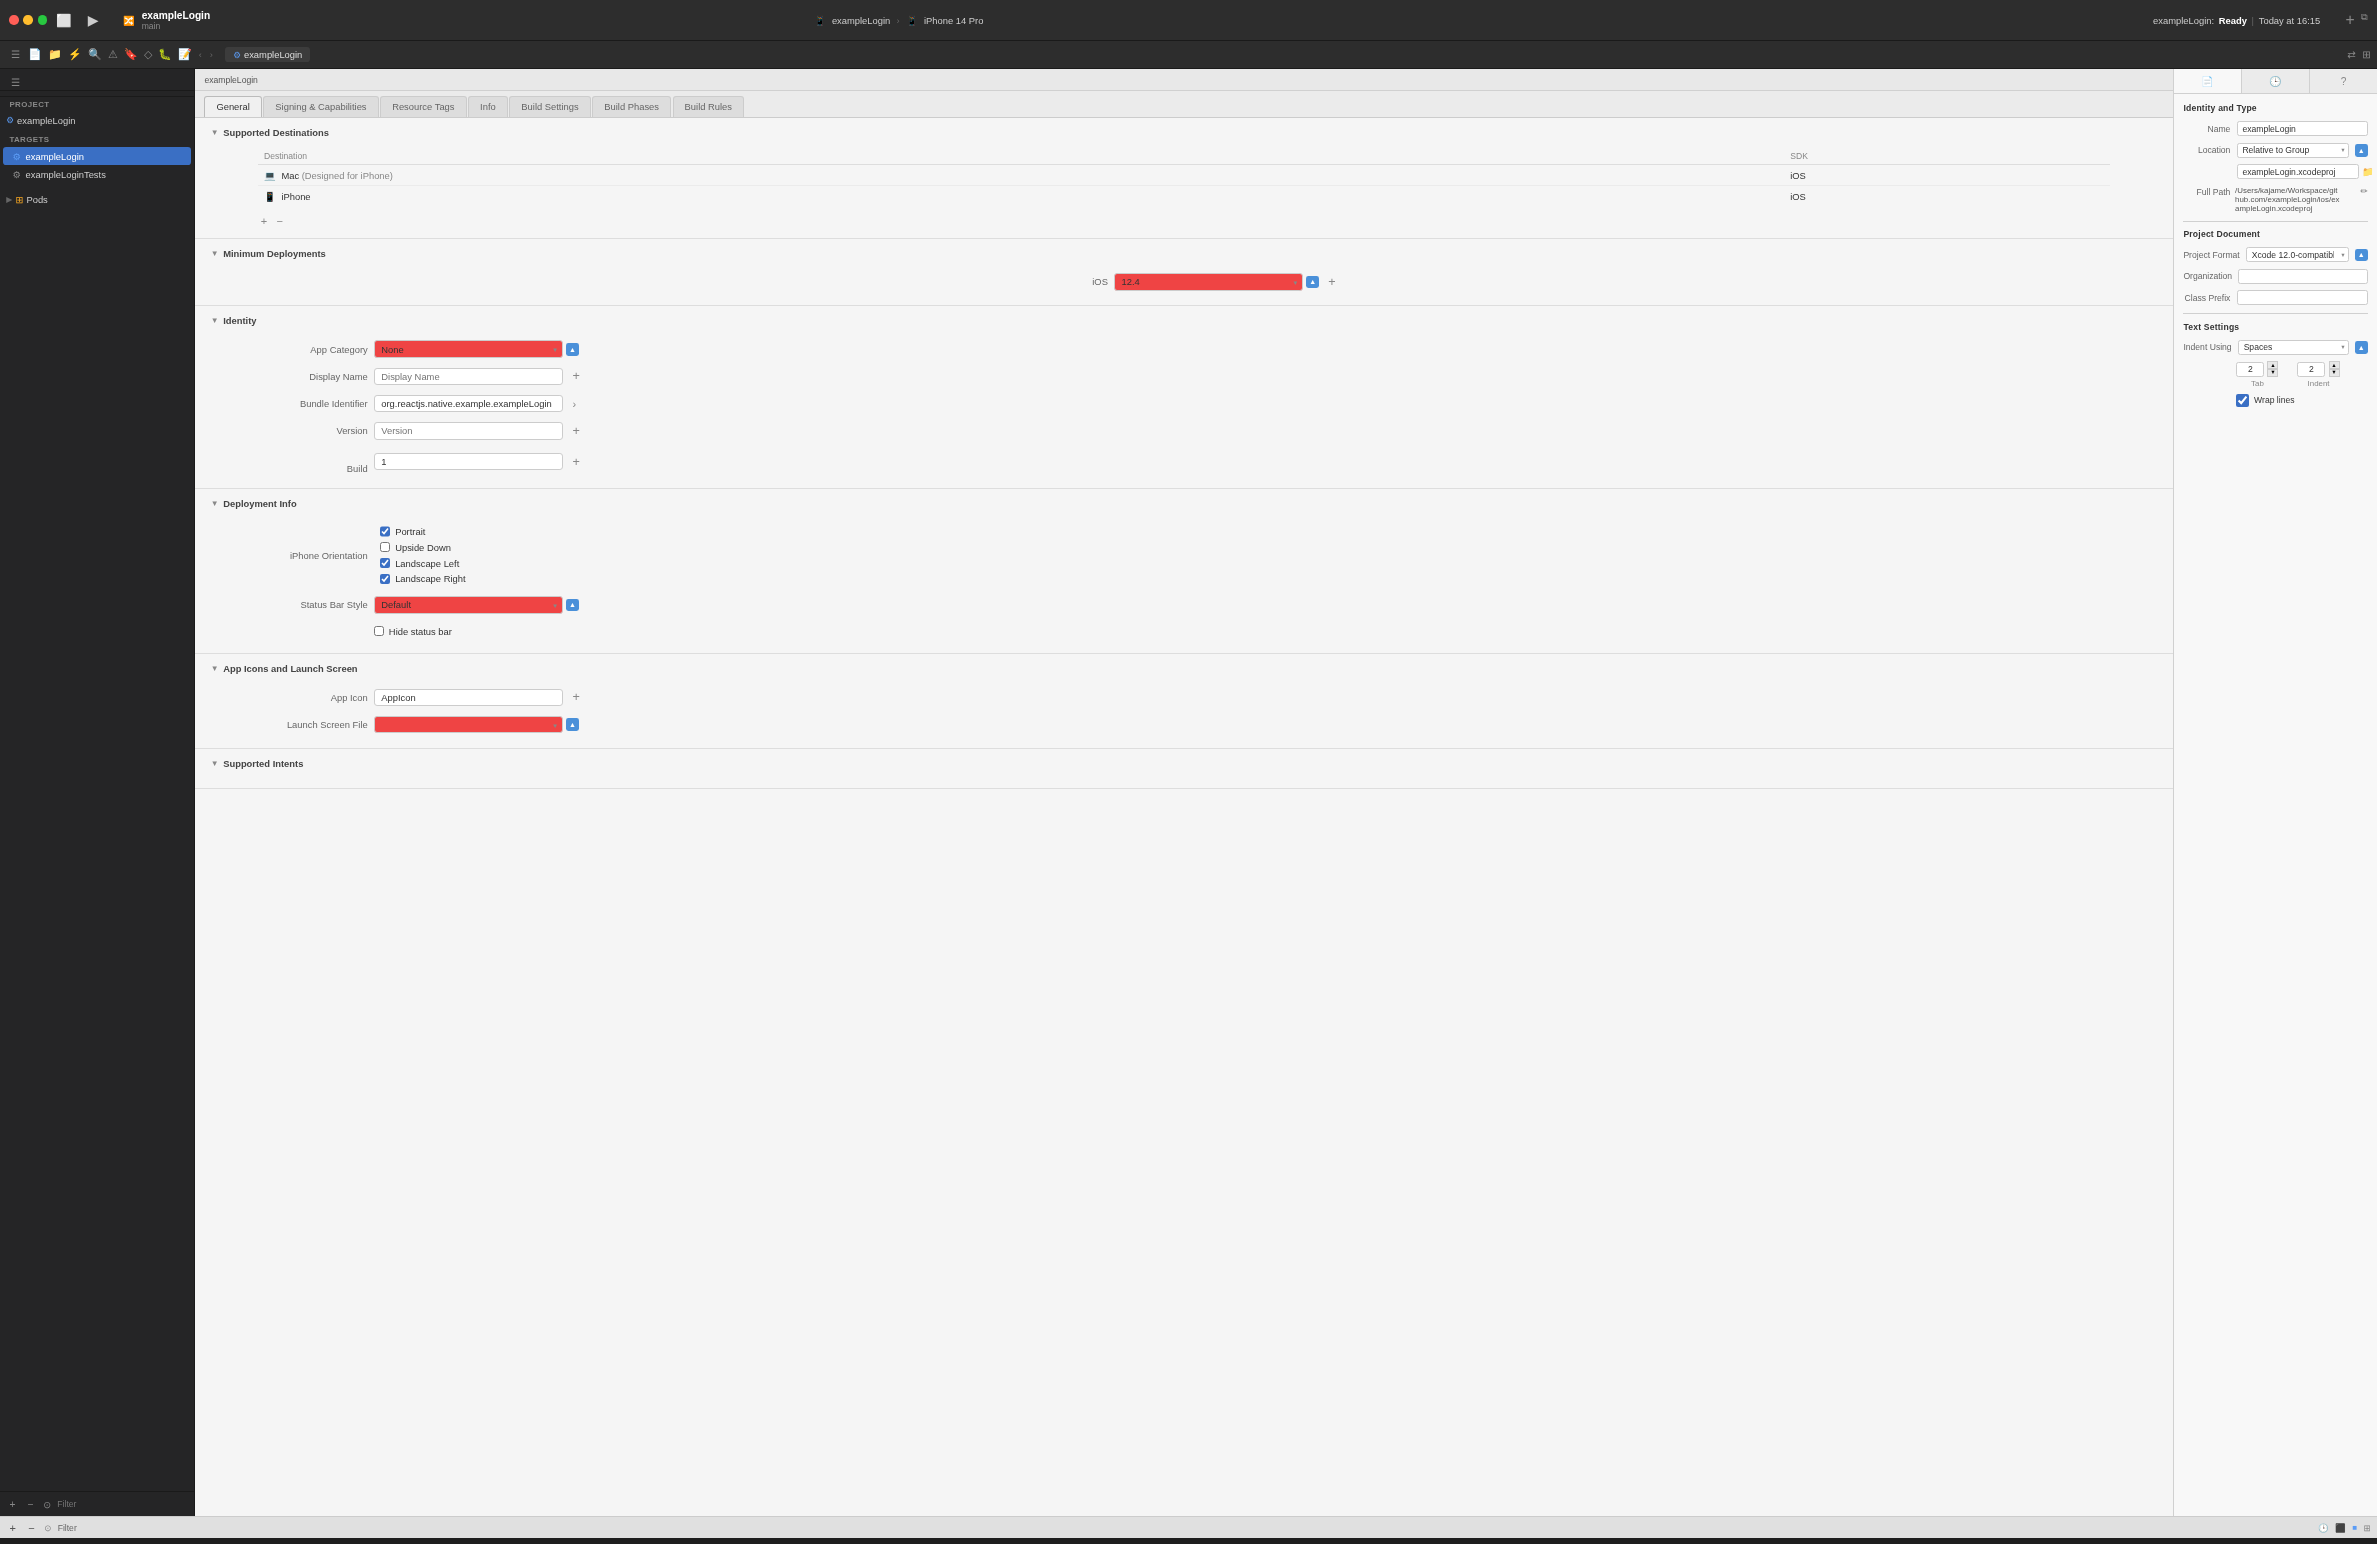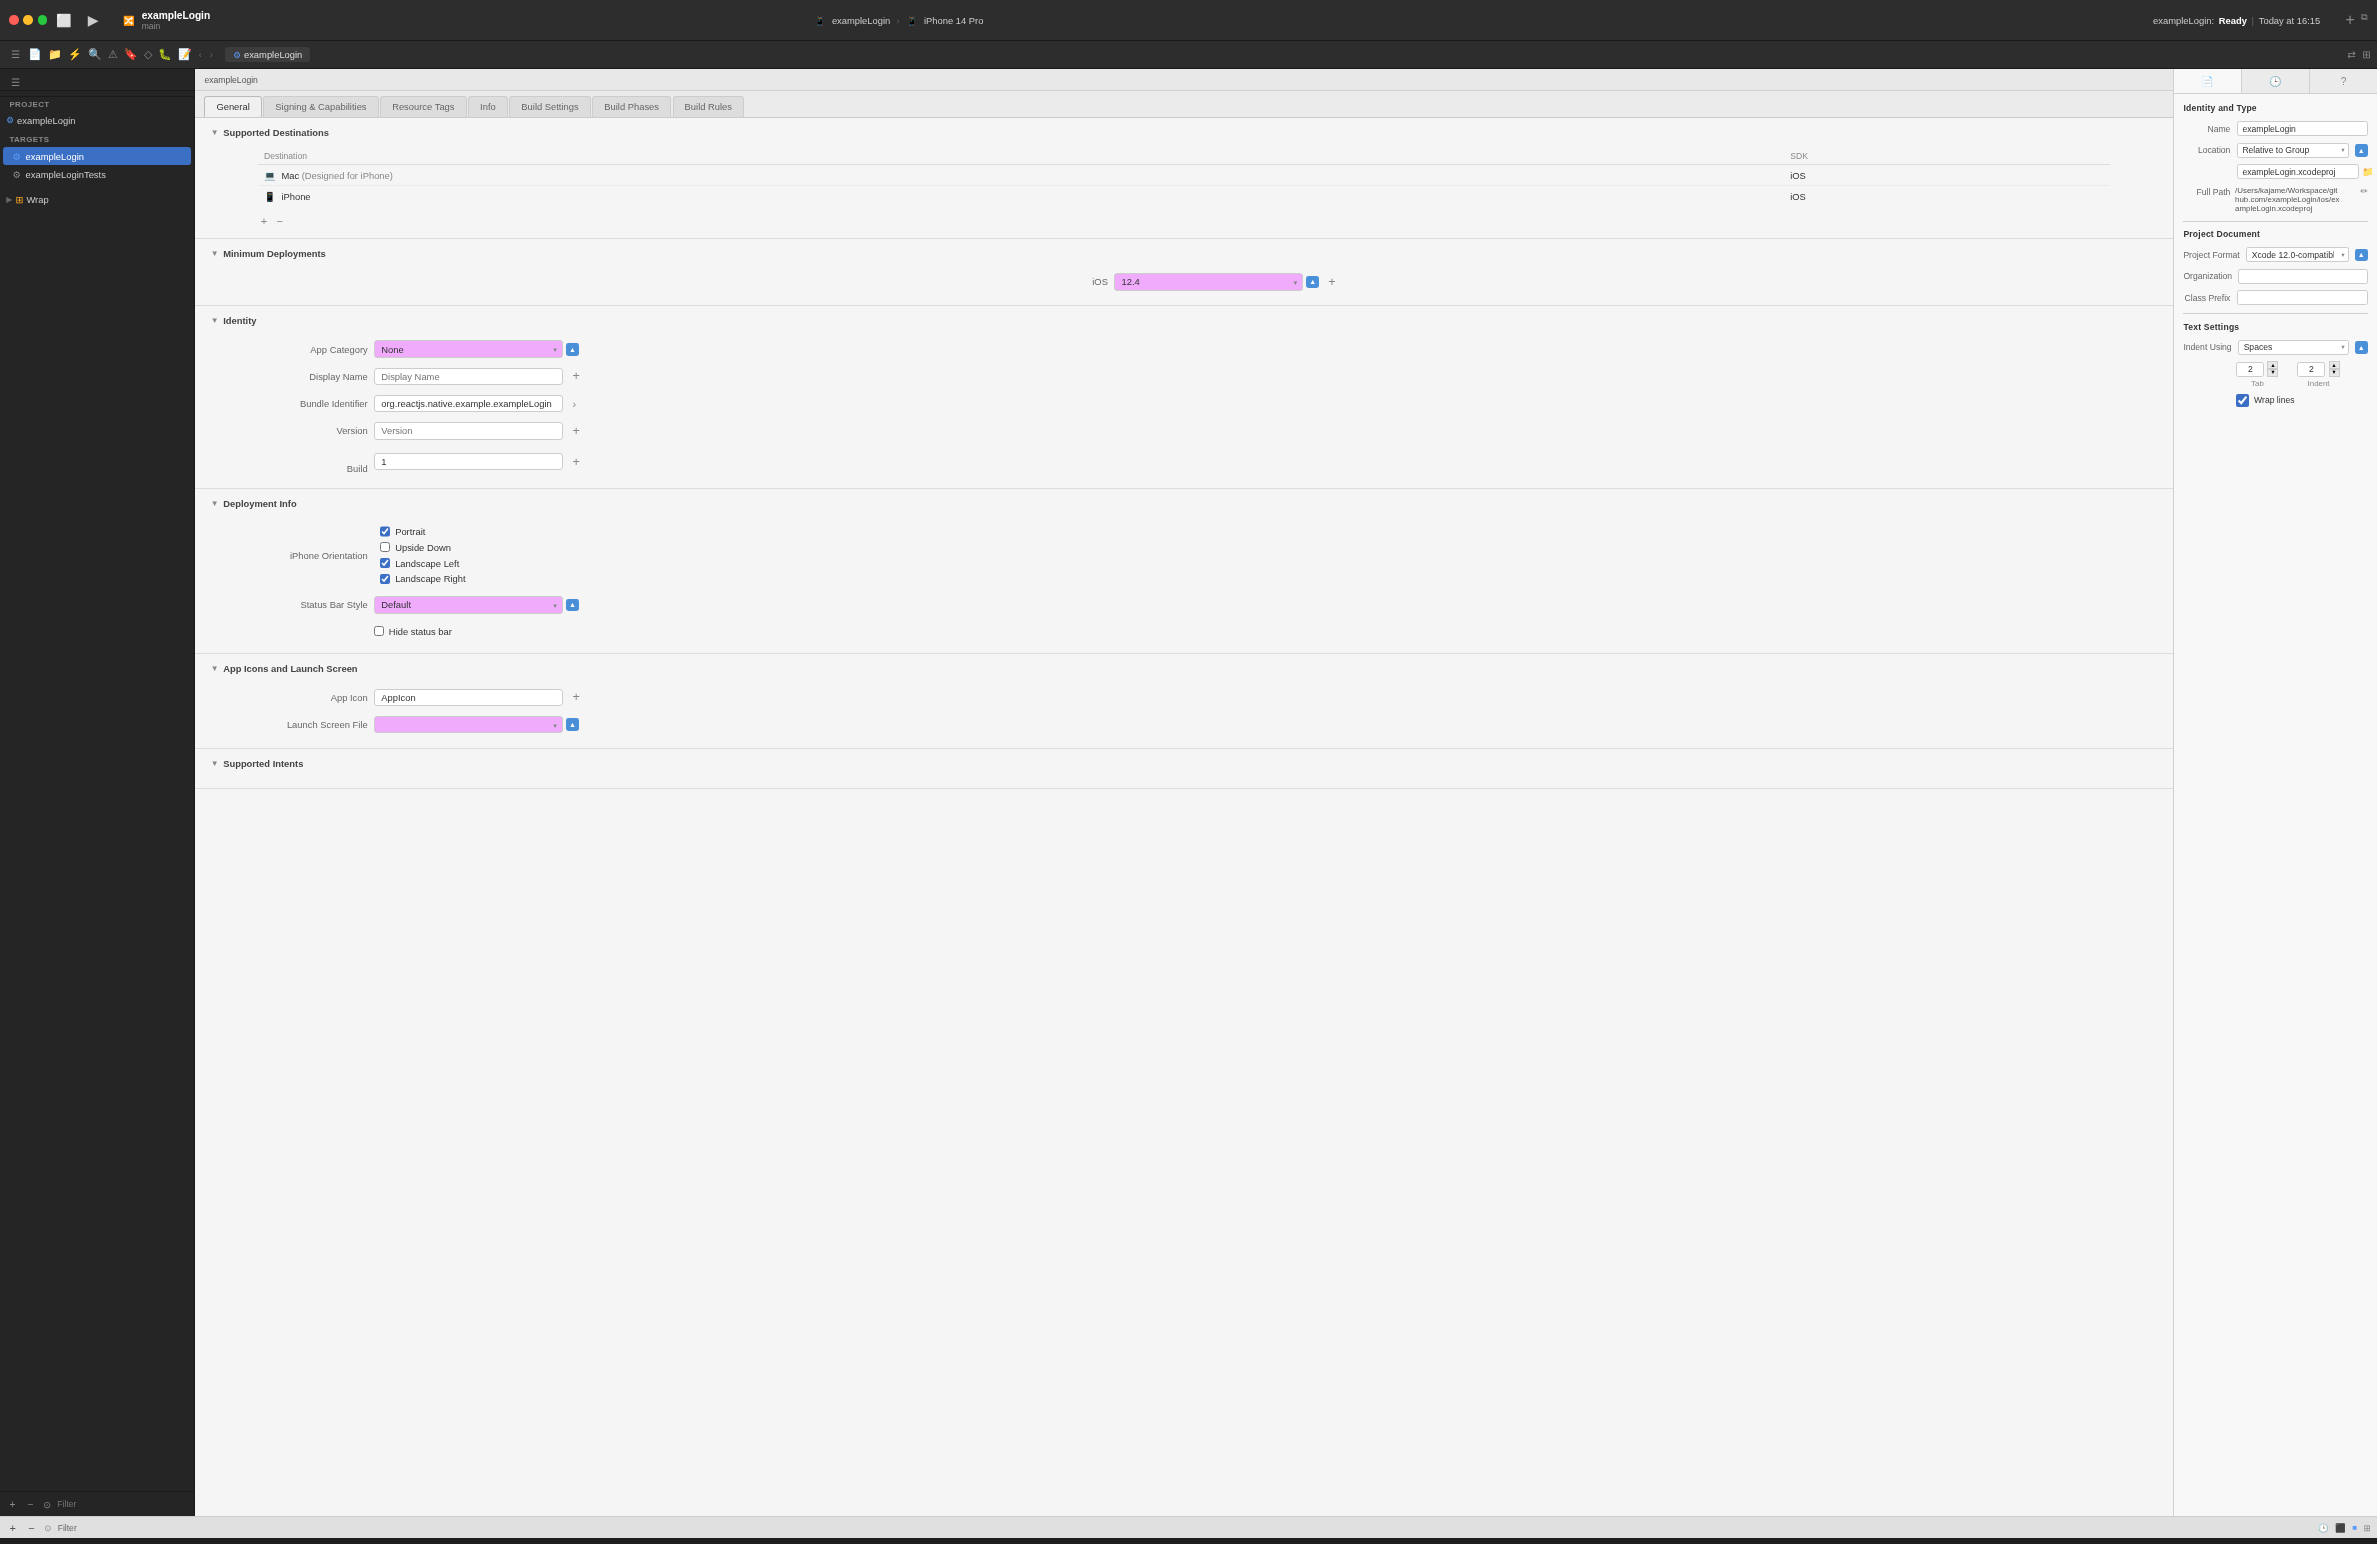--- a/index.html
+++ b/index.html
@@ -369,21 +369,21 @@
       border-radius: 3.1px;
       padding: 2.4px 6.3px;
       font-size: 9.4px;
       color: #333;
       min-width: 189px;
       outline: none;
     }
     .form-input.placeholder { color: #aaa; }
 
     .form-select {
-      background: #f0abfc;
+      background: #ef4444;
       border: 0.8px solid #ccc;
       border-radius: 3.1px;
       padding: 2.4px 19px 2.4px 6.3px;
       font-size: 9.4px;
       color: #333;
       min-width: 189px;
       -webkit-appearance: none;
       outline: none;
       cursor: pointer;
       position: relative;
@@ -739,21 +739,21 @@
       </div>
       <div class="target-item">
         <span class="target-icon-gear">⚙</span>
         <span>exampleLoginTests</span>
       </div>
 
       <div style="margin-top: 9.4px;">
         <div class="tree-item">
           <span class="tree-arrow">▶</span>
           <span class="pods-icon">⊞</span>
-          <span>Wrap</span>
+          <span>Pods</span>
         </div>
       </div>
     </div>
 
     <div class="sidebar-footer">
       <button class="footer-btn">+</button>
       <button class="footer-btn">−</button>
       <span style="color:#888; font-size:9.4px;">⊙</span>
       <input class="filter-input" type="text" placeholder="Filter" style="">
     </div>

